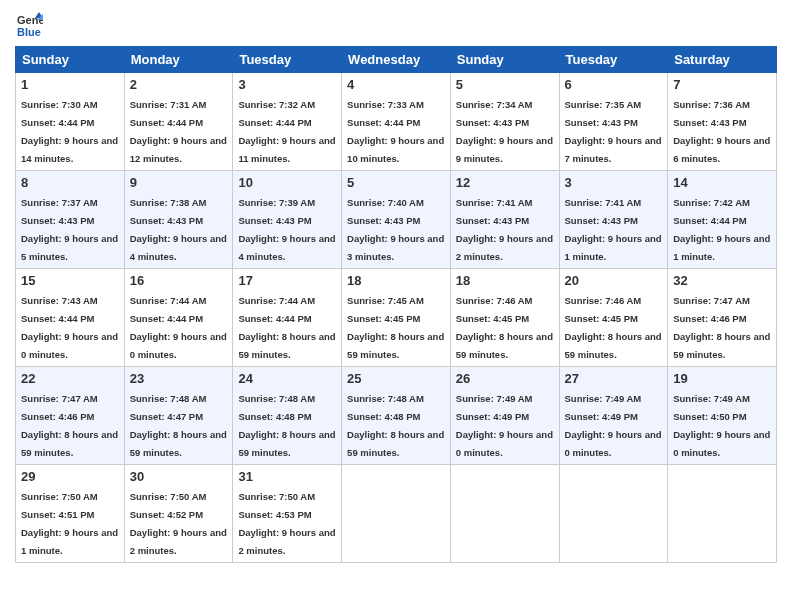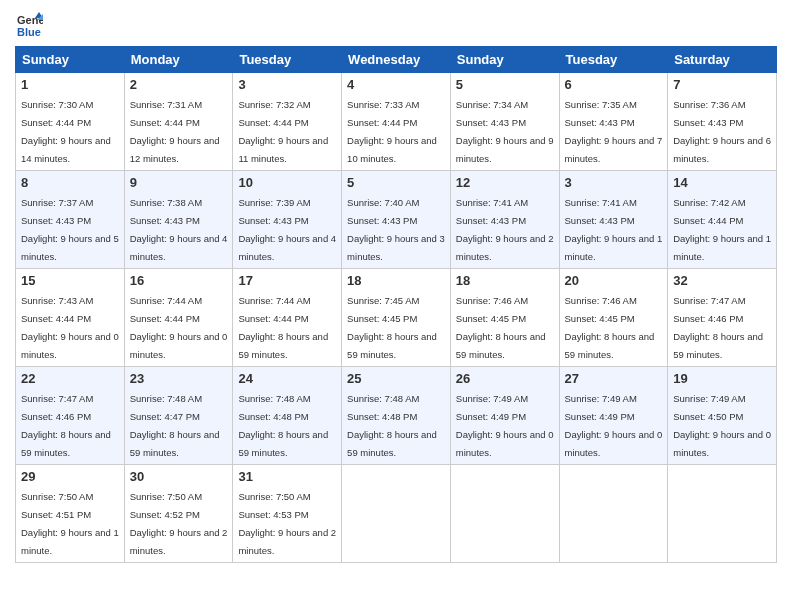--- a/index.html
+++ b/index.html
@@ -71,20 +71,21 @@
       font-size: 13px;
       font-weight: bold;
       color: #333;
       display: block;
       margin-bottom: 2px;
     }
     .day-detail {
       font-size: 9.5px;
       color: #333;
       line-height: 1.35;
+      font-weight: bold;
     }
     td.empty {
       background-color: #e8e8e8;
     }
   </style>
 </head>
 <body>
 
 <div class="container">
   <div class="header-area">

